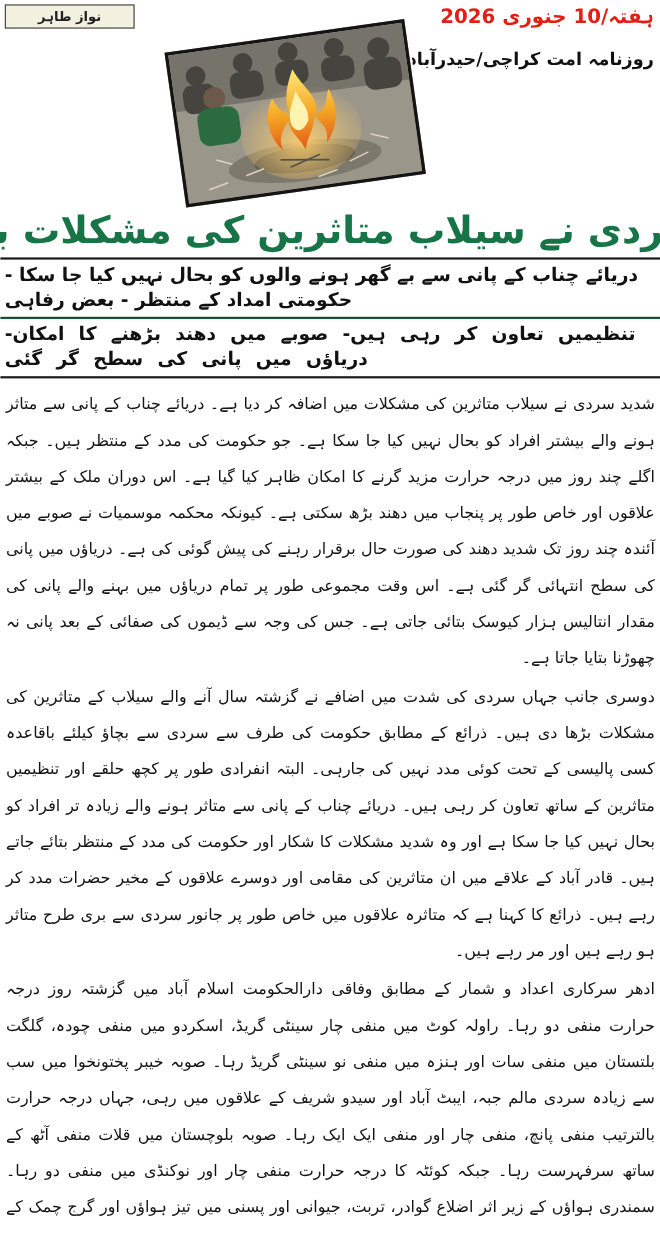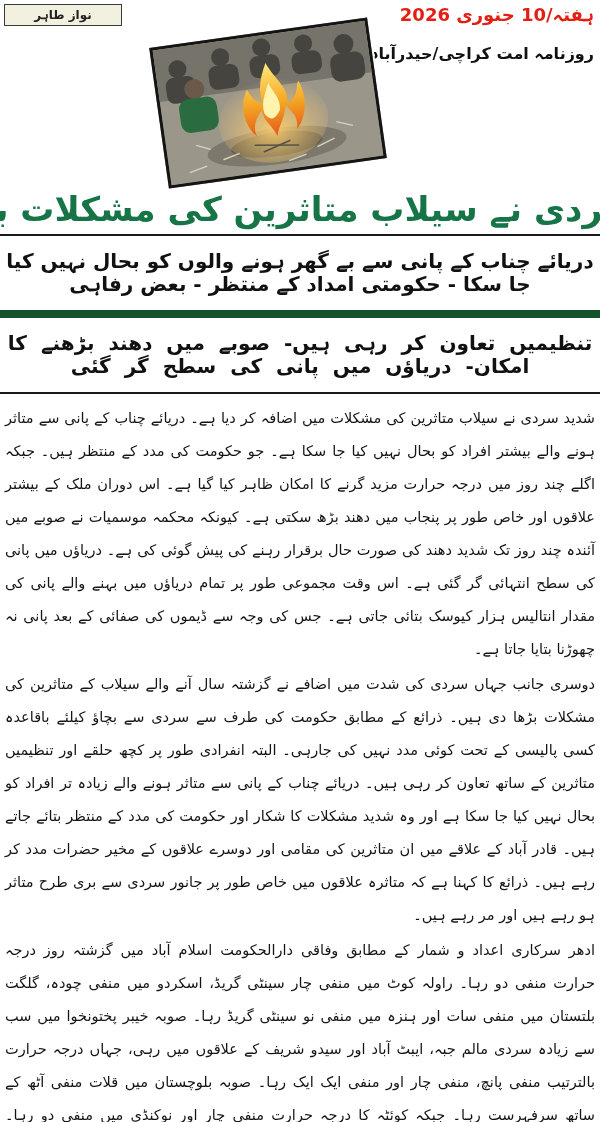--- a/index.html
+++ b/index.html
@@ -47,27 +47,27 @@
     height:50px;
     display:flex;align-items:center;justify-content:center;
     font-size:34px;font-weight:bold;
     letter-spacing:-1px;
     white-space:nowrap;
     direction:rtl;
   }
   
   .subhead{border-top:2px solid #1a1a1a;border-bottom:2px solid #1a1a1a;}
   .subhead .row{
-    padding:14px 4px;
-    font-size:20px;font-weight:bold;color:#111;
-    text-align:center;
+    padding:3px 4px;
+    font-size:17px;font-weight:bold;color:#111;
+    text-align:left;
     direction:rtl;
     line-height:23px;
   }
-  .subhead .row + .row{border-top:8px solid #14532d;}
+  .subhead .row + .row{border-top:2px solid #14532d;}
   .subhead .row.spread{word-spacing:7px;}
   
   .article-body{
     padding:8px 5px 0 5px;
     font-size:14.5px;color:#141414;
     line-height:33px;
     text-align:justify;
     direction:rtl;
   }
   .article-body p{margin:0 0 2px 0;}

